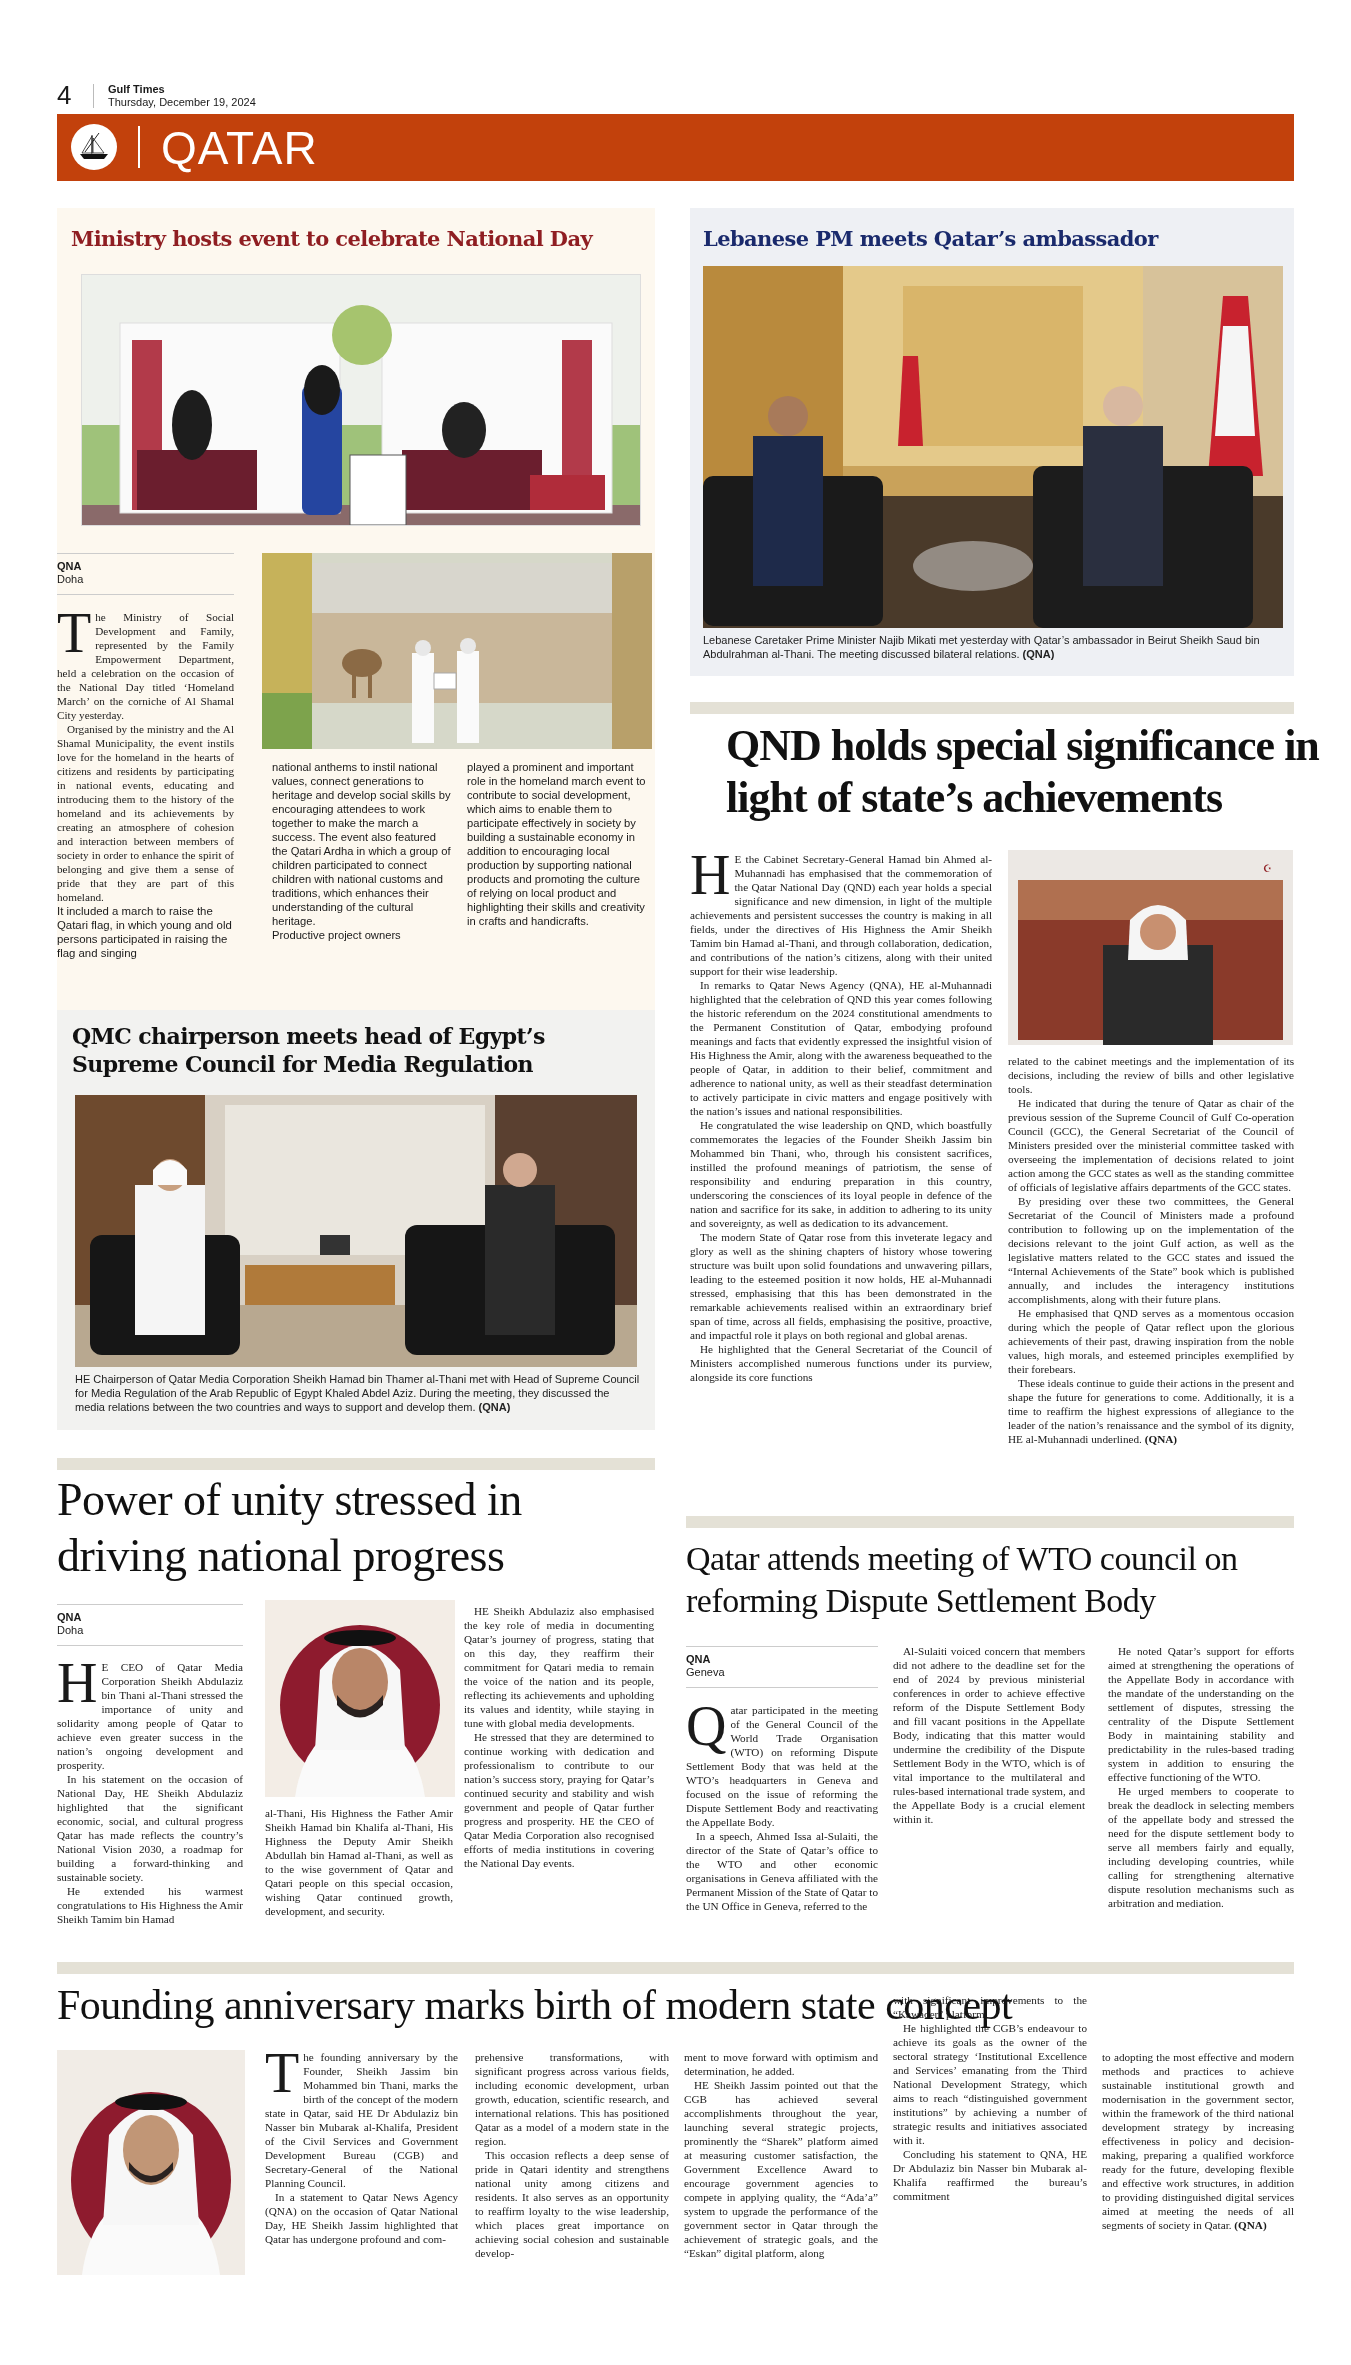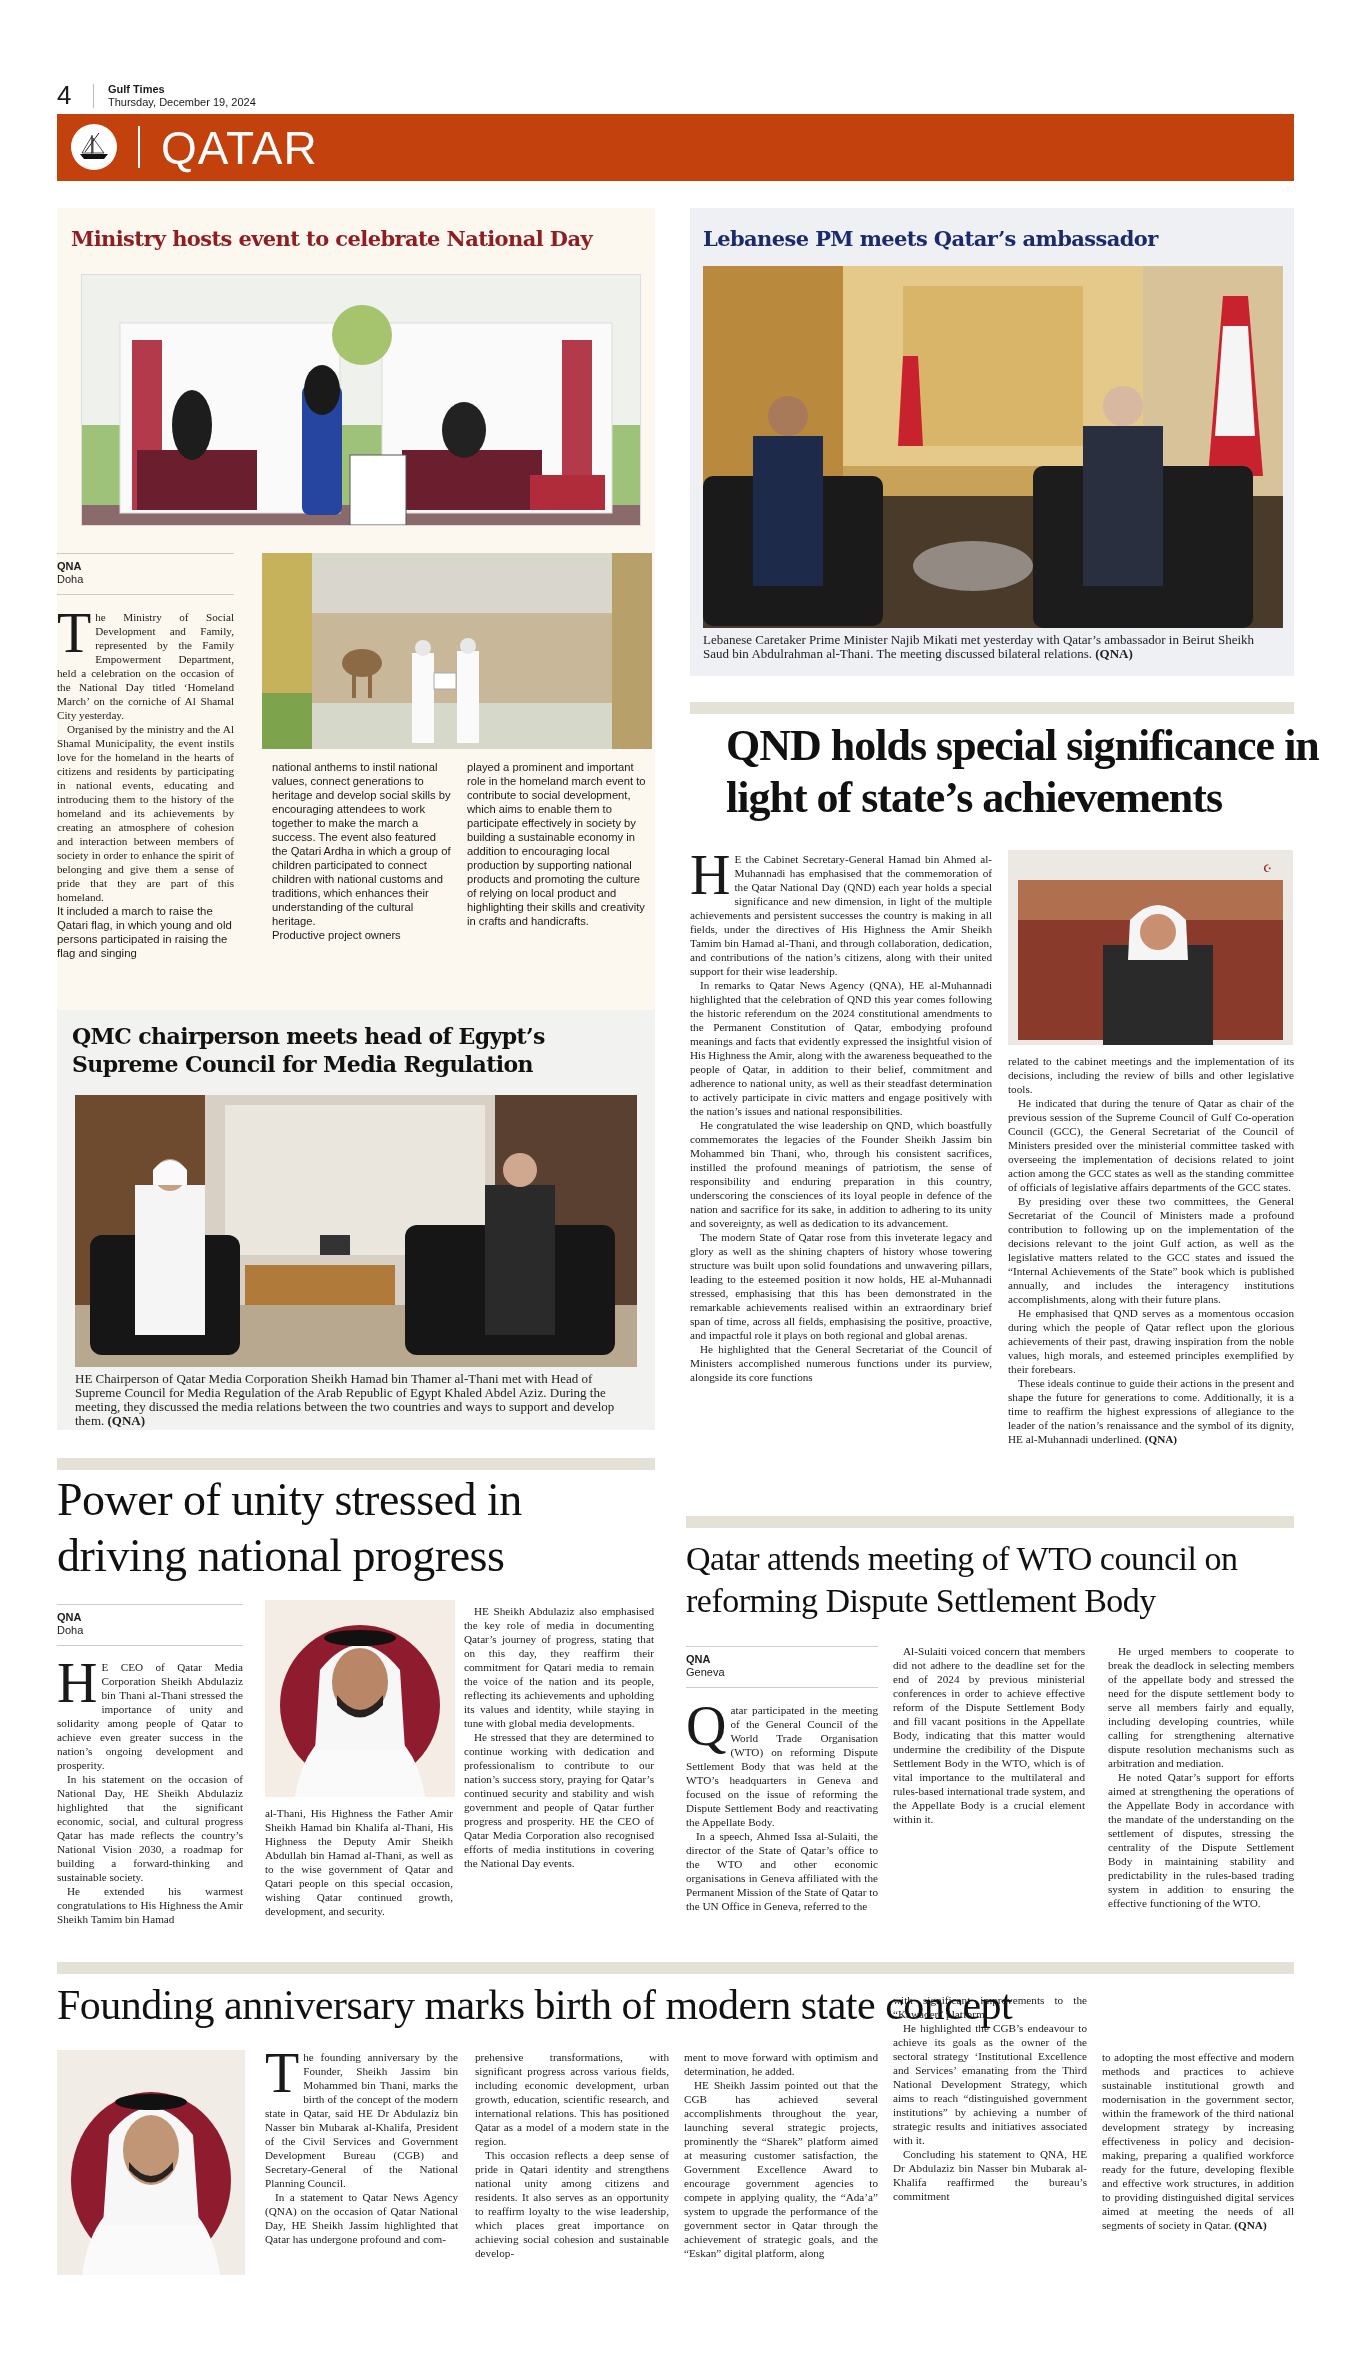--- a/index.html
+++ b/index.html
@@ -29,21 +29,21 @@
 
   .byline { font-family: "Liberation Sans", sans-serif; font-size: 11px; line-height: 13px; border-top: 1px solid #ccc; border-bottom: 1px solid #ccc; padding: 6px 0 8px 0; }
   .byline b { display:block; font-weight: bold; }
 
   .body { font-family: "Liberation Serif", serif; font-size: 11.2px; line-height: 14px; text-align: justify; hyphens: auto; }
   .body p { text-indent: 10px; }
   .body p.first { text-indent: 0; }
   .body-sans { font-family: "Liberation Sans", sans-serif; font-size: 11.2px; line-height: 14px; }
   .drop { float: left; font-family: "Liberation Serif", serif; font-size: 56px; line-height: 42px; margin: 2px 4px 0 0; font-weight: normal; }
 
-  .caption { font-family: Liberation Serif, serif; font-size: 13px; line-height: 14px; color: #222; }
+  .caption { font-family: Liberation Sans, sans-serif; font-size: 11px; line-height: 14px; color: #222; }
   .caption b { font-weight: bold; }
 
   .headline-big { font-family: "Liberation Serif", serif; font-weight: bold; color: #111; font-size: 44px; line-height: 52px; letter-spacing: -1px; }
   .headline-light { font-family: "Liberation Serif", serif; font-weight: normal; color: #111; }
 
   .photo { overflow: hidden; }
 </style>
 </head>
 <body>
 
@@ -261,22 +261,22 @@
 <div class="abs body" style="left:686px; top:1703px; width:192px;">
   <p class="first"><span class="drop">Q</span><span>atar participated in the meeting of the General Council of the World Trade Organisation (WTO) on reforming Dispute Settlement Body that was held at the WTO’s headquarters in Geneva and focused on the issue of reforming the Dispute Settlement Body and reactivating the Appellate Body.</span></p>
   <p>In a speech, Ahmed Issa al-Sulaiti, the director of the State of Qatar’s office to the WTO and other economic organisations in Geneva affiliated with the Permanent Mission of the State of Qatar to the UN Office in Geneva, referred to the</p>
 </div>
 
 <div class="abs body" style="left:893px; top:1644px; width:192px;">
   <p>Al-Sulaiti voiced concern that members did not adhere to the deadline set for the end of 2024 by previous ministerial conferences in order to achieve effective reform of the Dispute Settlement Body and fill vacant positions in the Appellate Body, indicating that this matter would undermine the credibility of the Dispute Settlement Body in the WTO, which is of vital importance to the multilateral and rules-based international trade system, and the Appellate Body is a crucial element within it.</p>
 </div>
 
 <div class="abs body" style="left:1108px; top:1644px; width:186px;">
+  <p>He noted Qatar’s support for efforts aimed at strengthening the operations of the Appellate Body in accordance with the mandate of the understanding on the settlement of disputes, stressing the centrality of the Dispute Settlement Body in maintaining stability and predictability in the rules-based trading system in addition to ensuring the effective functioning of the WTO.</p>
   <p>He urged members to cooperate to break the deadlock in selecting members of the appellate body and stressed the need for the dispute settlement body to serve all members fairly and equally, including developing countries, while calling for strengthening alternative dispute resolution mechanisms such as arbitration and mediation.</p>
-  <p>He noted Qatar’s support for efforts aimed at strengthening the operations of the Appellate Body in accordance with the mandate of the understanding on the settlement of disputes, stressing the centrality of the Dispute Settlement Body in maintaining stability and predictability in the rules-based trading system in addition to ensuring the effective functioning of the WTO.</p>
 </div>
 
 <div class="abs rule-beige" style="left:57px; top:1962px; width:1237px;"></div>
 <div class="abs headline-light" style="left:57px; top:1980px; width:1260px; font-size:42px; line-height:50px; letter-spacing:-0.5px;">Founding anniversary marks birth of modern state concept</div>
 
 <div class="abs photo" style="left:57px; top:2050px; width:188px; height:225px; background:#f1ece6;">
   <svg width="188" height="225" viewBox="0 0 188 225">
     <rect width="188" height="225" fill="#f1ece6"></rect>
     <ellipse cx="94" cy="130" rx="80" ry="88" fill="#8e1b2e"></ellipse>
     <path d="M25 225 Q35 150 94 140 Q153 150 163 225 Z" fill="#fafafa"></path>

